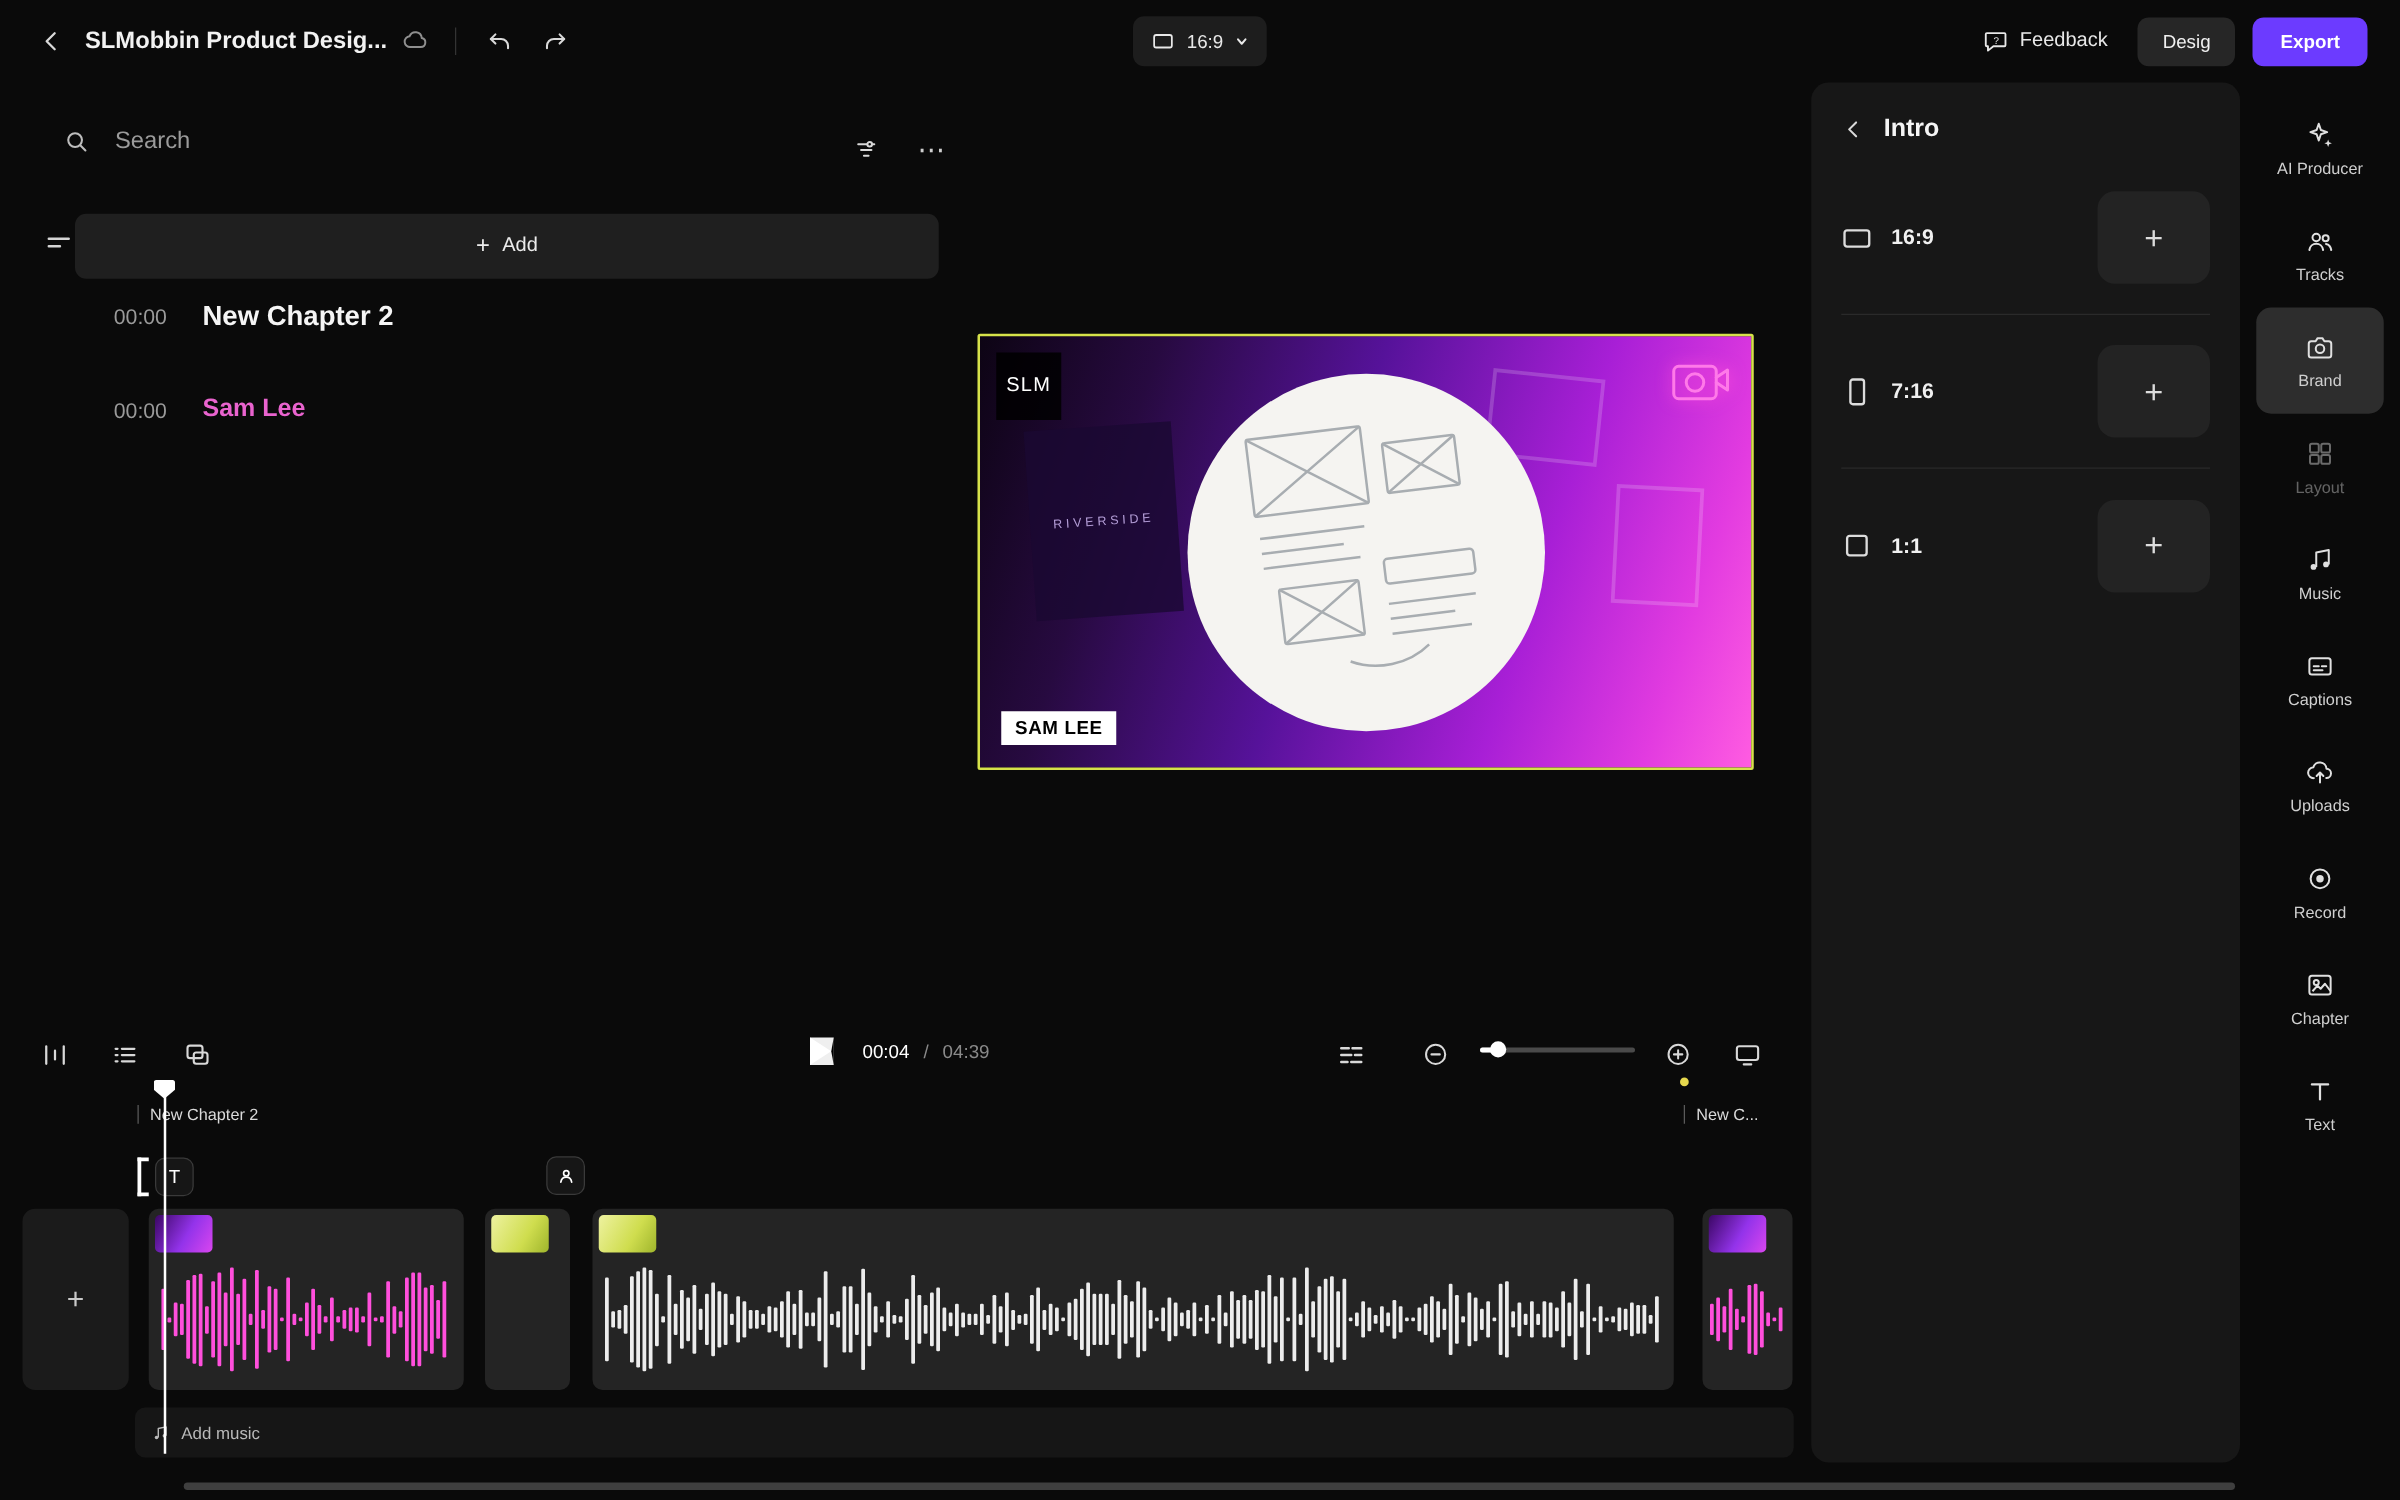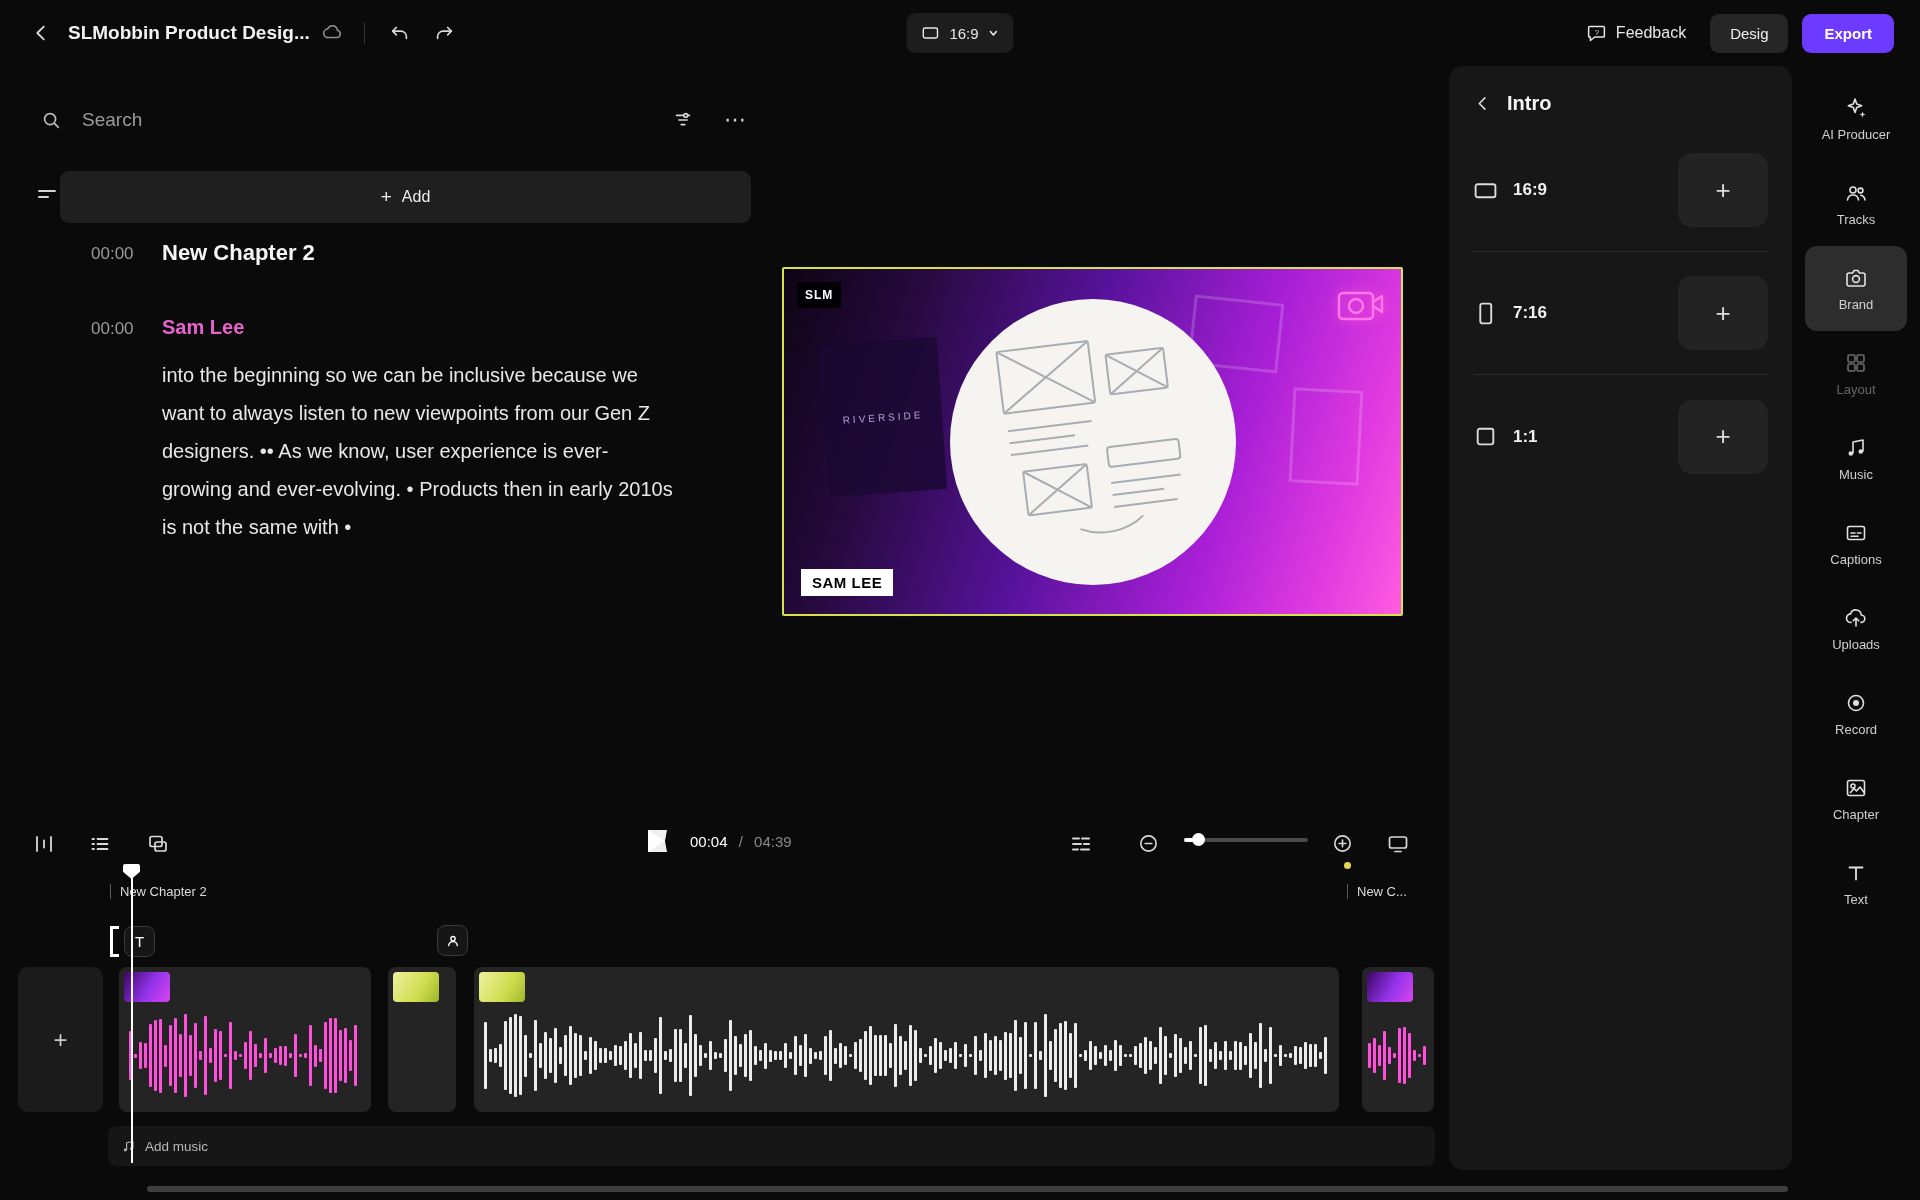--- a/index.html
+++ b/index.html
@@ -15,21 +15,21 @@
   .doc-title { font-size:19px; font-weight:700; color:#f2f2f2; margin-left:12px; white-space:nowrap; }
   .cloud-wrap { margin-left:12px; color:#8f8f8f; }
   .vdiv { width:1px; height:22px; background:#333; margin:0 20px; }
   .aspect-select { position:absolute; left:50%; top:13px; transform:translateX(-50%); height:40px; display:flex; align-items:center; gap:9px; background:#1d1d1d; border:none; border-radius:9px; padding:0 14px; color:#e8e8e8; font-size:15px; cursor:pointer; }
   .tb-right { margin-left:auto; display:flex; align-items:center; gap:14px; }
   .feedback-btn { display:flex; align-items:center; gap:9px; background:none; border:none; color:#e8e8e8; font-size:16px; cursor:pointer; padding:8px 10px; }
   .share-btn { background:#262626; color:#f0f0f0; border:none; border-radius:9px; font-size:15px; padding:11px 20px; cursor:pointer; }
   .export-btn { background:#6C3BFF; color:#fff; border:none; border-radius:9px; font-size:15px; font-weight:600; padding:11px 22px; cursor:pointer; }
 
   
-  .search-row { position:absolute; left:40px; top:102px; width:712px; height:36px; display:flex; align-items:center; }
+  .search-row { position:absolute; left:50px; top:102px; width:712px; height:36px; display:flex; }
   .search-text { margin-left:20px; font-size:19px; color:#9b9b9b; }
   .search-actions { margin-left:auto; display:flex; align-items:center; gap:22px; color:#cfcfcf; }
   .dots { font-size:22px; letter-spacing:2px; color:#cfcfcf; line-height:10px; }
 
   .collapse-btn { position:absolute; left:31px; top:178px; }
   .add-btn { position:absolute; left:60px; top:171px; width:691px; height:52px; background:#1f1f1f; border:none; border-radius:9px; color:#ececec; font-size:16px; cursor:pointer; display:flex; align-items:center; justify-content:center; gap:10px; }
   .add-plus { font-size:19px; font-weight:400; }
 
   .tc-time { position:absolute; left:91px; font-size:17px; color:#9a9a9a; }
   .tc-chapter-title { position:absolute; left:162px; top:240px; font-size:22px; font-weight:700; color:#f5f5f5; }
@@ -39,21 +39,21 @@
   .paras p { margin-bottom:40px; }
   .chip { display:inline-flex; align-items:center; justify-content:center; width:27px; height:27px; background:#2b2b2b; border-radius:6px; margin-right:9px; vertical-align:-5px; color:#dedede; font-size:14px; cursor:pointer; }
   .marker-dot { display:inline-block; border-bottom:3px solid #8a63ff; padding:0 3px; margin:0 7px 0 3px; line-height:20px; }
 
   
   .preview { position:absolute; left:782px; top:267px; width:621px; height:349px; border:2px solid #D6E24A; border-radius:2px; overflow:hidden; cursor:pointer;
     background:linear-gradient(108deg,#0d0414 0%,#270a40 20%,#56129a 45%,#a81fd6 70%,#e23be0 88%,#ff5ce1 100%); }
   .pframe { position:absolute; border:3px solid rgba(255,255,255,.18); }
   .poster { position:absolute; left:40px; top:72px; width:118px; height:152px; background:rgba(26,9,50,.8); transform:rotate(-4deg); display:flex; align-items:center; justify-content:center; }
   .poster-text { color:#cdb6f2; font-size:10px; letter-spacing:3px; opacity:.85; }
-  .pv-logo { position:absolute; left:13px; top:13px; background:rgba(0,0,0,.85); color:#fff; font-size:12px; letter-spacing:1px; padding:6px 8px; font-weight:700; }
+  .pv-logo { position:absolute; left:13px; top:13px; background:rgba(0,0,0,.85); color:#fff; font-size:16px; letter-spacing:1px; padding:18px 8px; font-weight:400; }
   .neon-cam { position:absolute; right:16px; top:14px; color:#ff79e9; filter:drop-shadow(0 0 6px #ff4fd8); }
   .pv-circle { position:absolute; left:50%; top:50%; transform:translate(-50%,-50%); width:286px; height:286px; border-radius:50%; background:#f5f4f1; overflow:hidden; }
   .pv-tag { position:absolute; left:17px; bottom:18px; background:#fff; color:#000; font-weight:700; font-size:15px; letter-spacing:.5px; padding:5px 11px; }
 
   
   .intro-panel { position:absolute; left:1449px; top:66px; width:343px; height:1104px; background:#171717; border-radius:14px; padding:26px 24px; }
   .ip-header { display:flex; align-items:center; gap:15px; }
   .ip-title { font-size:20px; font-weight:700; color:#f5f5f5; }
   .ip-desc { margin-top:18px; font-size:14.5px; line-height:21px; color:#a6a6a6; width:292px; }
   .ip-row { height:123px; display:flex; align-items:center; border-bottom:1px solid #2a2a2a; cursor:pointer; }
@@ -183,21 +183,20 @@
     <span>Add</span>
   </button>
 
   <div class="tc-time" style="top:244px;">00:00</div>
   <div class="tc-chapter-title">New Chapter 2</div>
 
   <div class="tc-time" style="top:319px;">00:00</div>
   <div class="tc-speaker">Sam Lee</div>
 
   <div class="paras">
-    <p>into the beginning so we can be inclusive because we want to always listen to new viewpoints from our Gen Z designers. •• As we know, user experience is ever-growing and ever-evolving. • Products then in early 2010s is not the same with •</p>
   </div>
 
   <div class="preview">
     <div class="pframe" style="right:120px; top:30px; width:90px; height:70px; transform:rotate(6deg);"></div>
     <div class="pframe" style="right:40px; top:120px; width:70px; height:95px; transform:rotate(3deg);"></div>
     <div class="poster">
       <span class="poster-text">RIVERSIDE</span>
     </div>
     <div class="pv-logo">SLM</div>
     <div class="neon-cam">

